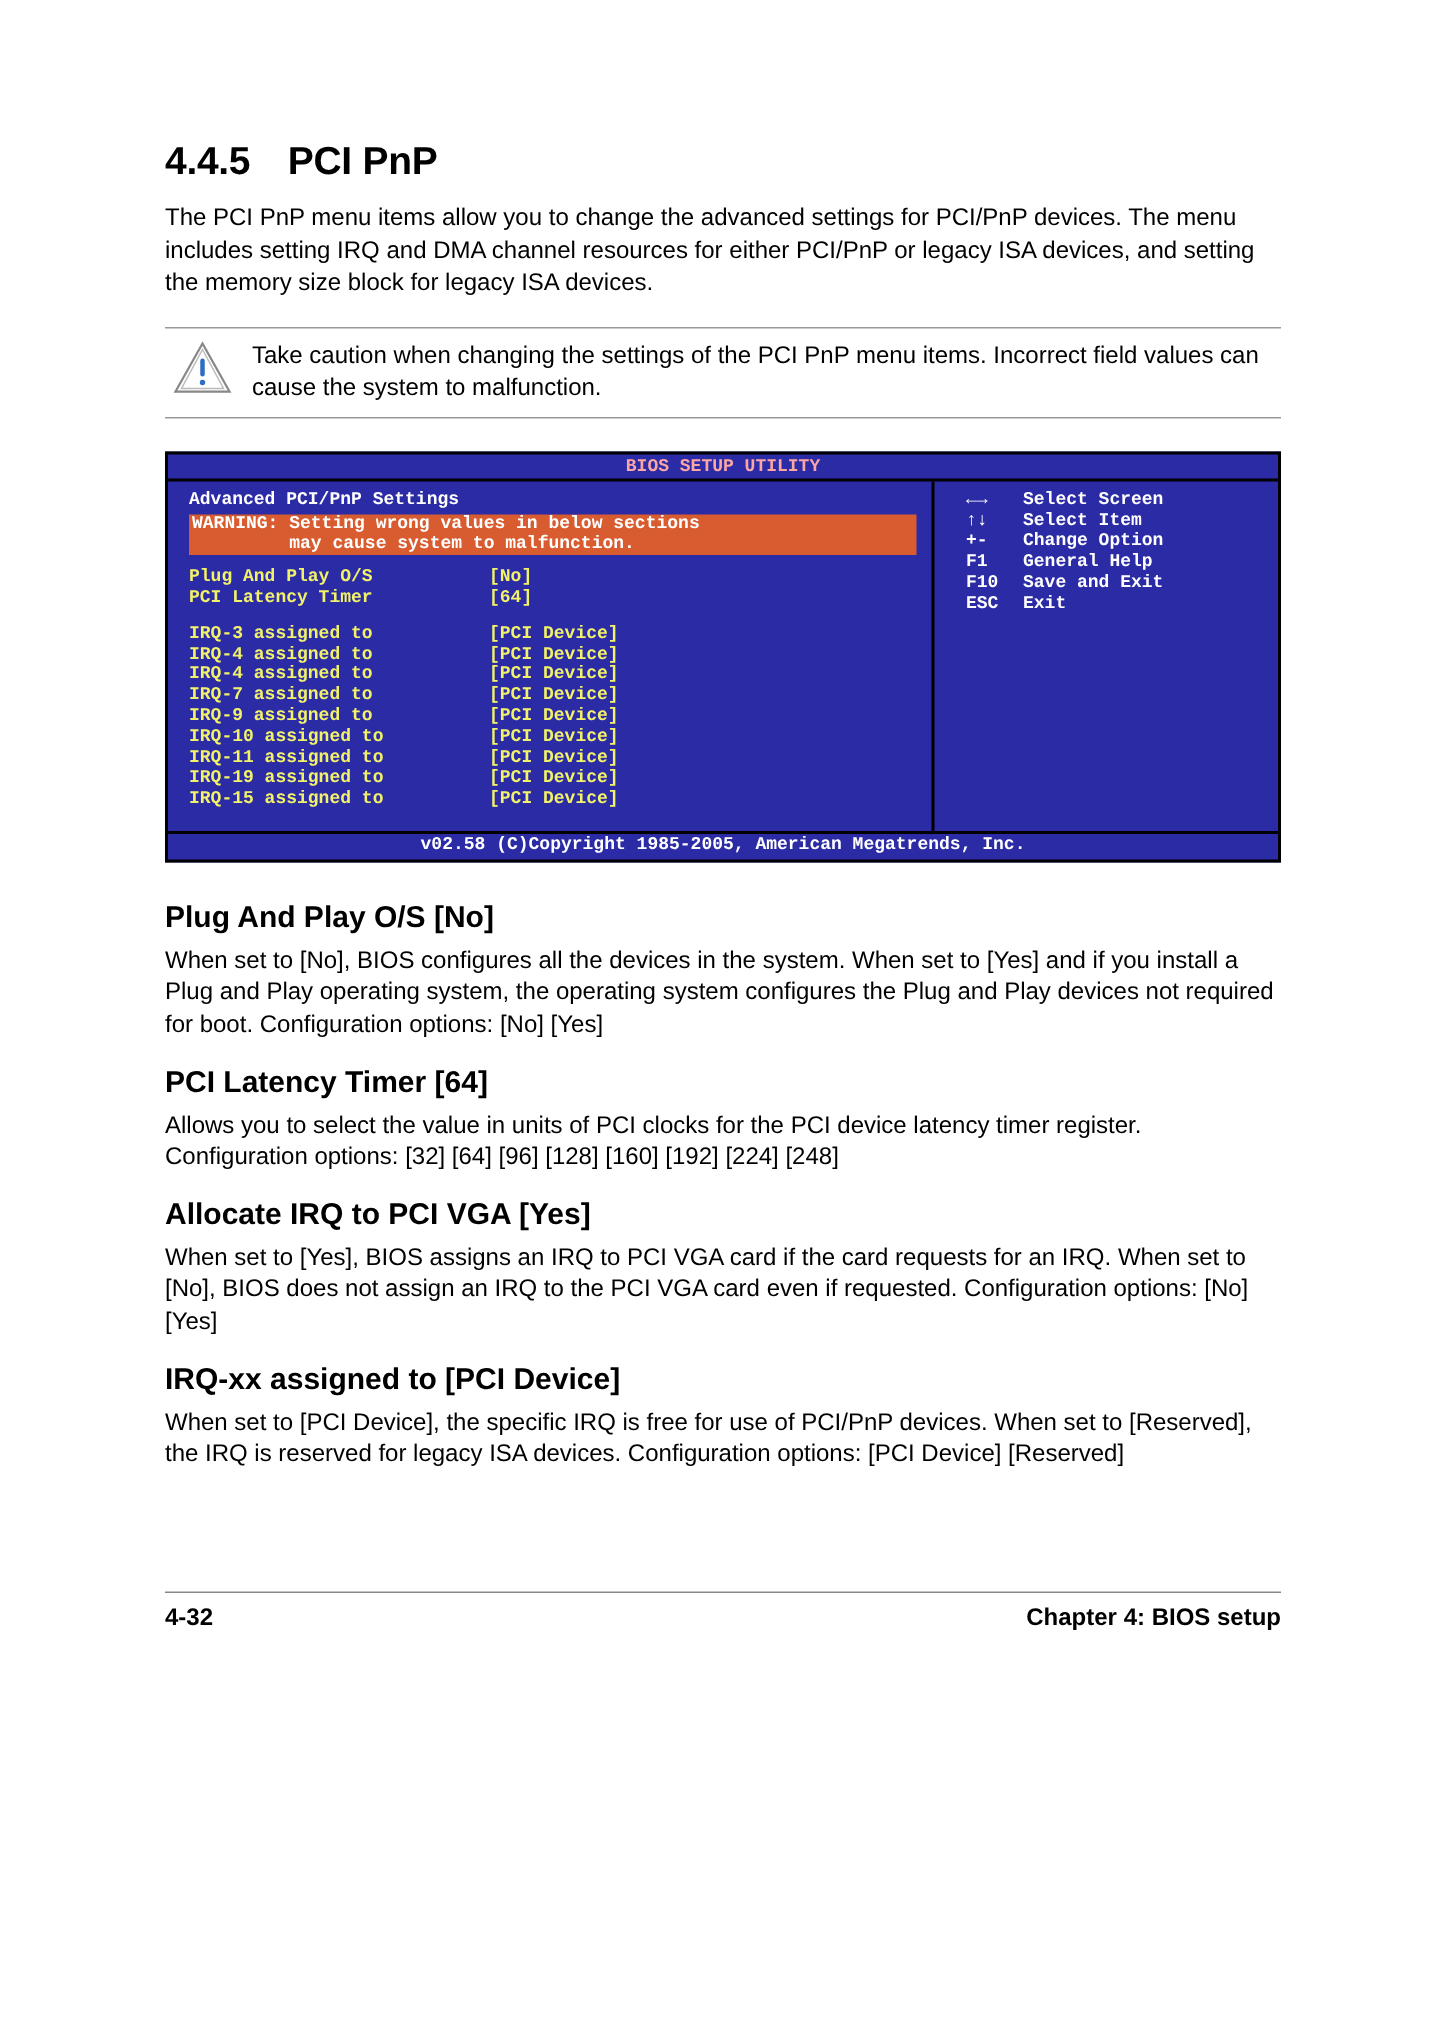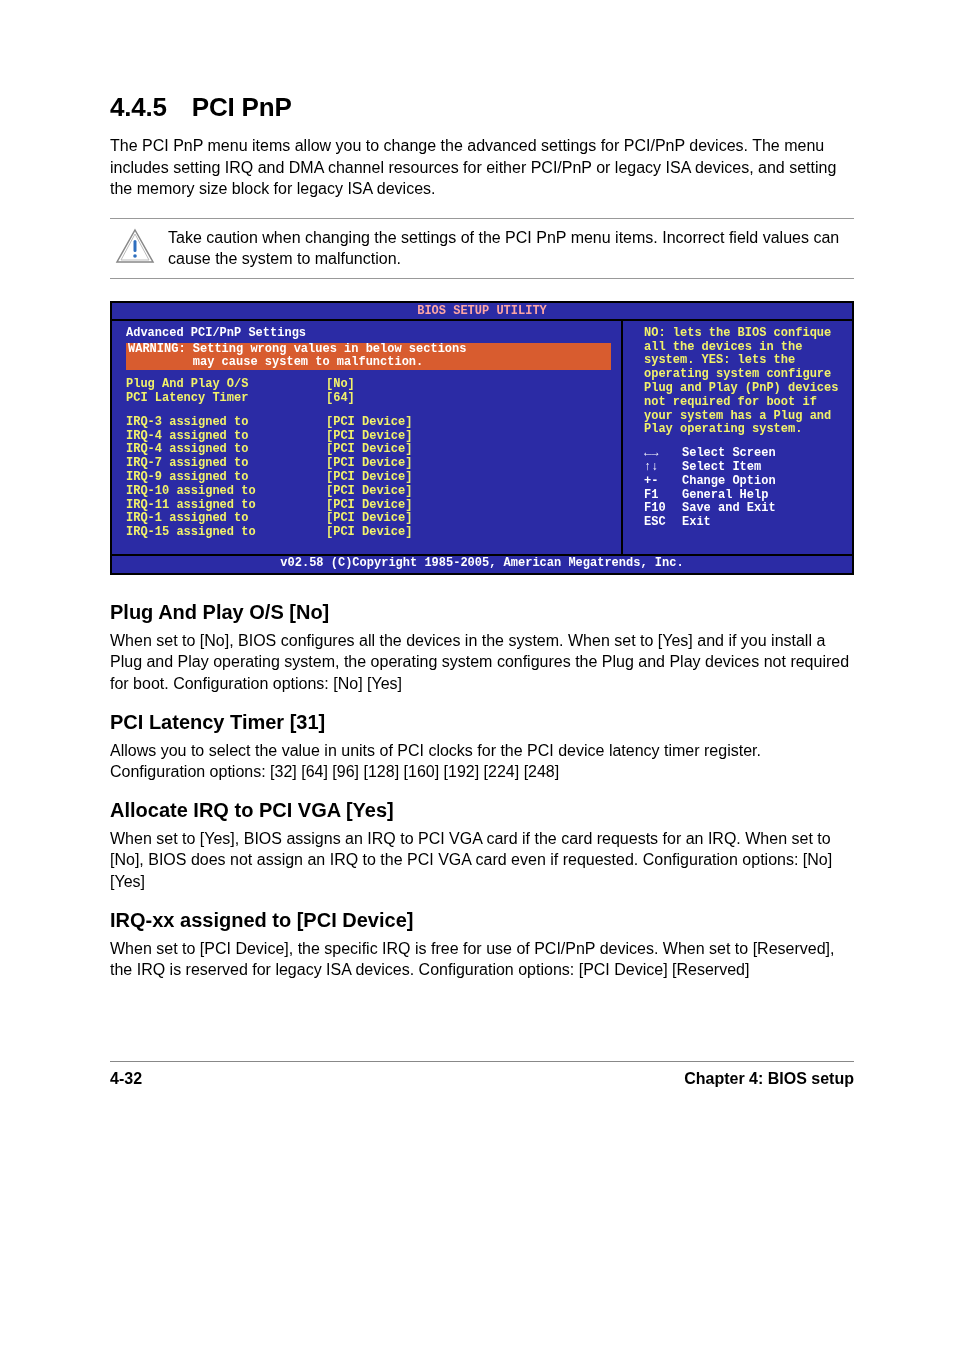--- a/index.html
+++ b/index.html
@@ -186,32 +186,31 @@
           </div>
         <div class="kv-row">
             <span class="kv-label">IRQ-10 assigned to</span>
             <span class="kv-value">[PCI Device]</span>
           </div>
         <div class="kv-row">
             <span class="kv-label">IRQ-11 assigned to</span>
             <span class="kv-value">[PCI Device]</span>
           </div>
         <div class="kv-row">
-            <span class="kv-label">IRQ-1 assigned to</span>
+            <span class="kv-label">IRQ-19 assigned to</span>
             <span class="kv-value">[PCI Device]</span>
           </div>
         <div class="kv-row">
             <span class="kv-label">IRQ-15 assigned to</span>
             <span class="kv-value">[PCI Device]</span>
           </div>
       </div>
     </div>
 
     <div class="bios-right">
-      <div class="help-text">NO: lets the BIOS confique all the devices in the system. YES: lets the operating system configure Plug and Play (PnP) devices not required for boot if your system has a Plug and Play operating system.</div>
       <div style="color:#fff;">
         <div class="nav-row">
             <span class="nav-key">←→</span>
             <span class="nav-lab">Select Screen</span>
           </div>
         <div class="nav-row">
             <span class="nav-key">↑↓</span>
             <span class="nav-lab">Select Item</span>
           </div>
         <div class="nav-row">
@@ -232,21 +231,21 @@
           </div>
       </div>
     </div>
   </div>
   <div class="bios-footer">v02.58 (C)Copyright 1985-2005, American Megatrends, Inc.</div>
 </div>
 
 <h2 class="opt">Plug And Play O/S [No]</h2>
 <p class="opt-desc">When set to [No], BIOS configures all the devices in the system. When set to [Yes] and if you install a Plug and Play operating system, the operating system configures the Plug and Play devices not required for boot. Configuration options: [No] [Yes]</p>
 
-<h2 class="opt">PCI Latency Timer [31]</h2>
+<h2 class="opt">PCI Latency Timer [64]</h2>
 <p class="opt-desc">Allows you to select the value in units of PCI clocks for the PCI device latency timer register. Configuration options: [32] [64] [96] [128] [160] [192] [224] [248]</p>
 
 <h2 class="opt">Allocate IRQ to PCI VGA [Yes]</h2>
 <p class="opt-desc">When set to [Yes], BIOS assigns an IRQ to PCI VGA card if the card requests for an IRQ. When set to [No], BIOS does not assign an IRQ to the PCI VGA card even if requested. Configuration options: [No] [Yes]</p>
 
 <h2 class="opt">IRQ-xx assigned to [PCI Device]</h2>
 <p class="opt-desc">When set to [PCI Device], the specific IRQ is free for use of PCI/PnP devices. When set to [Reserved], the IRQ is reserved for legacy ISA devices. Configuration options: [PCI Device] [Reserved]</p>
 
 <div class="page-footer">
   <span class="pn">4-32</span>

